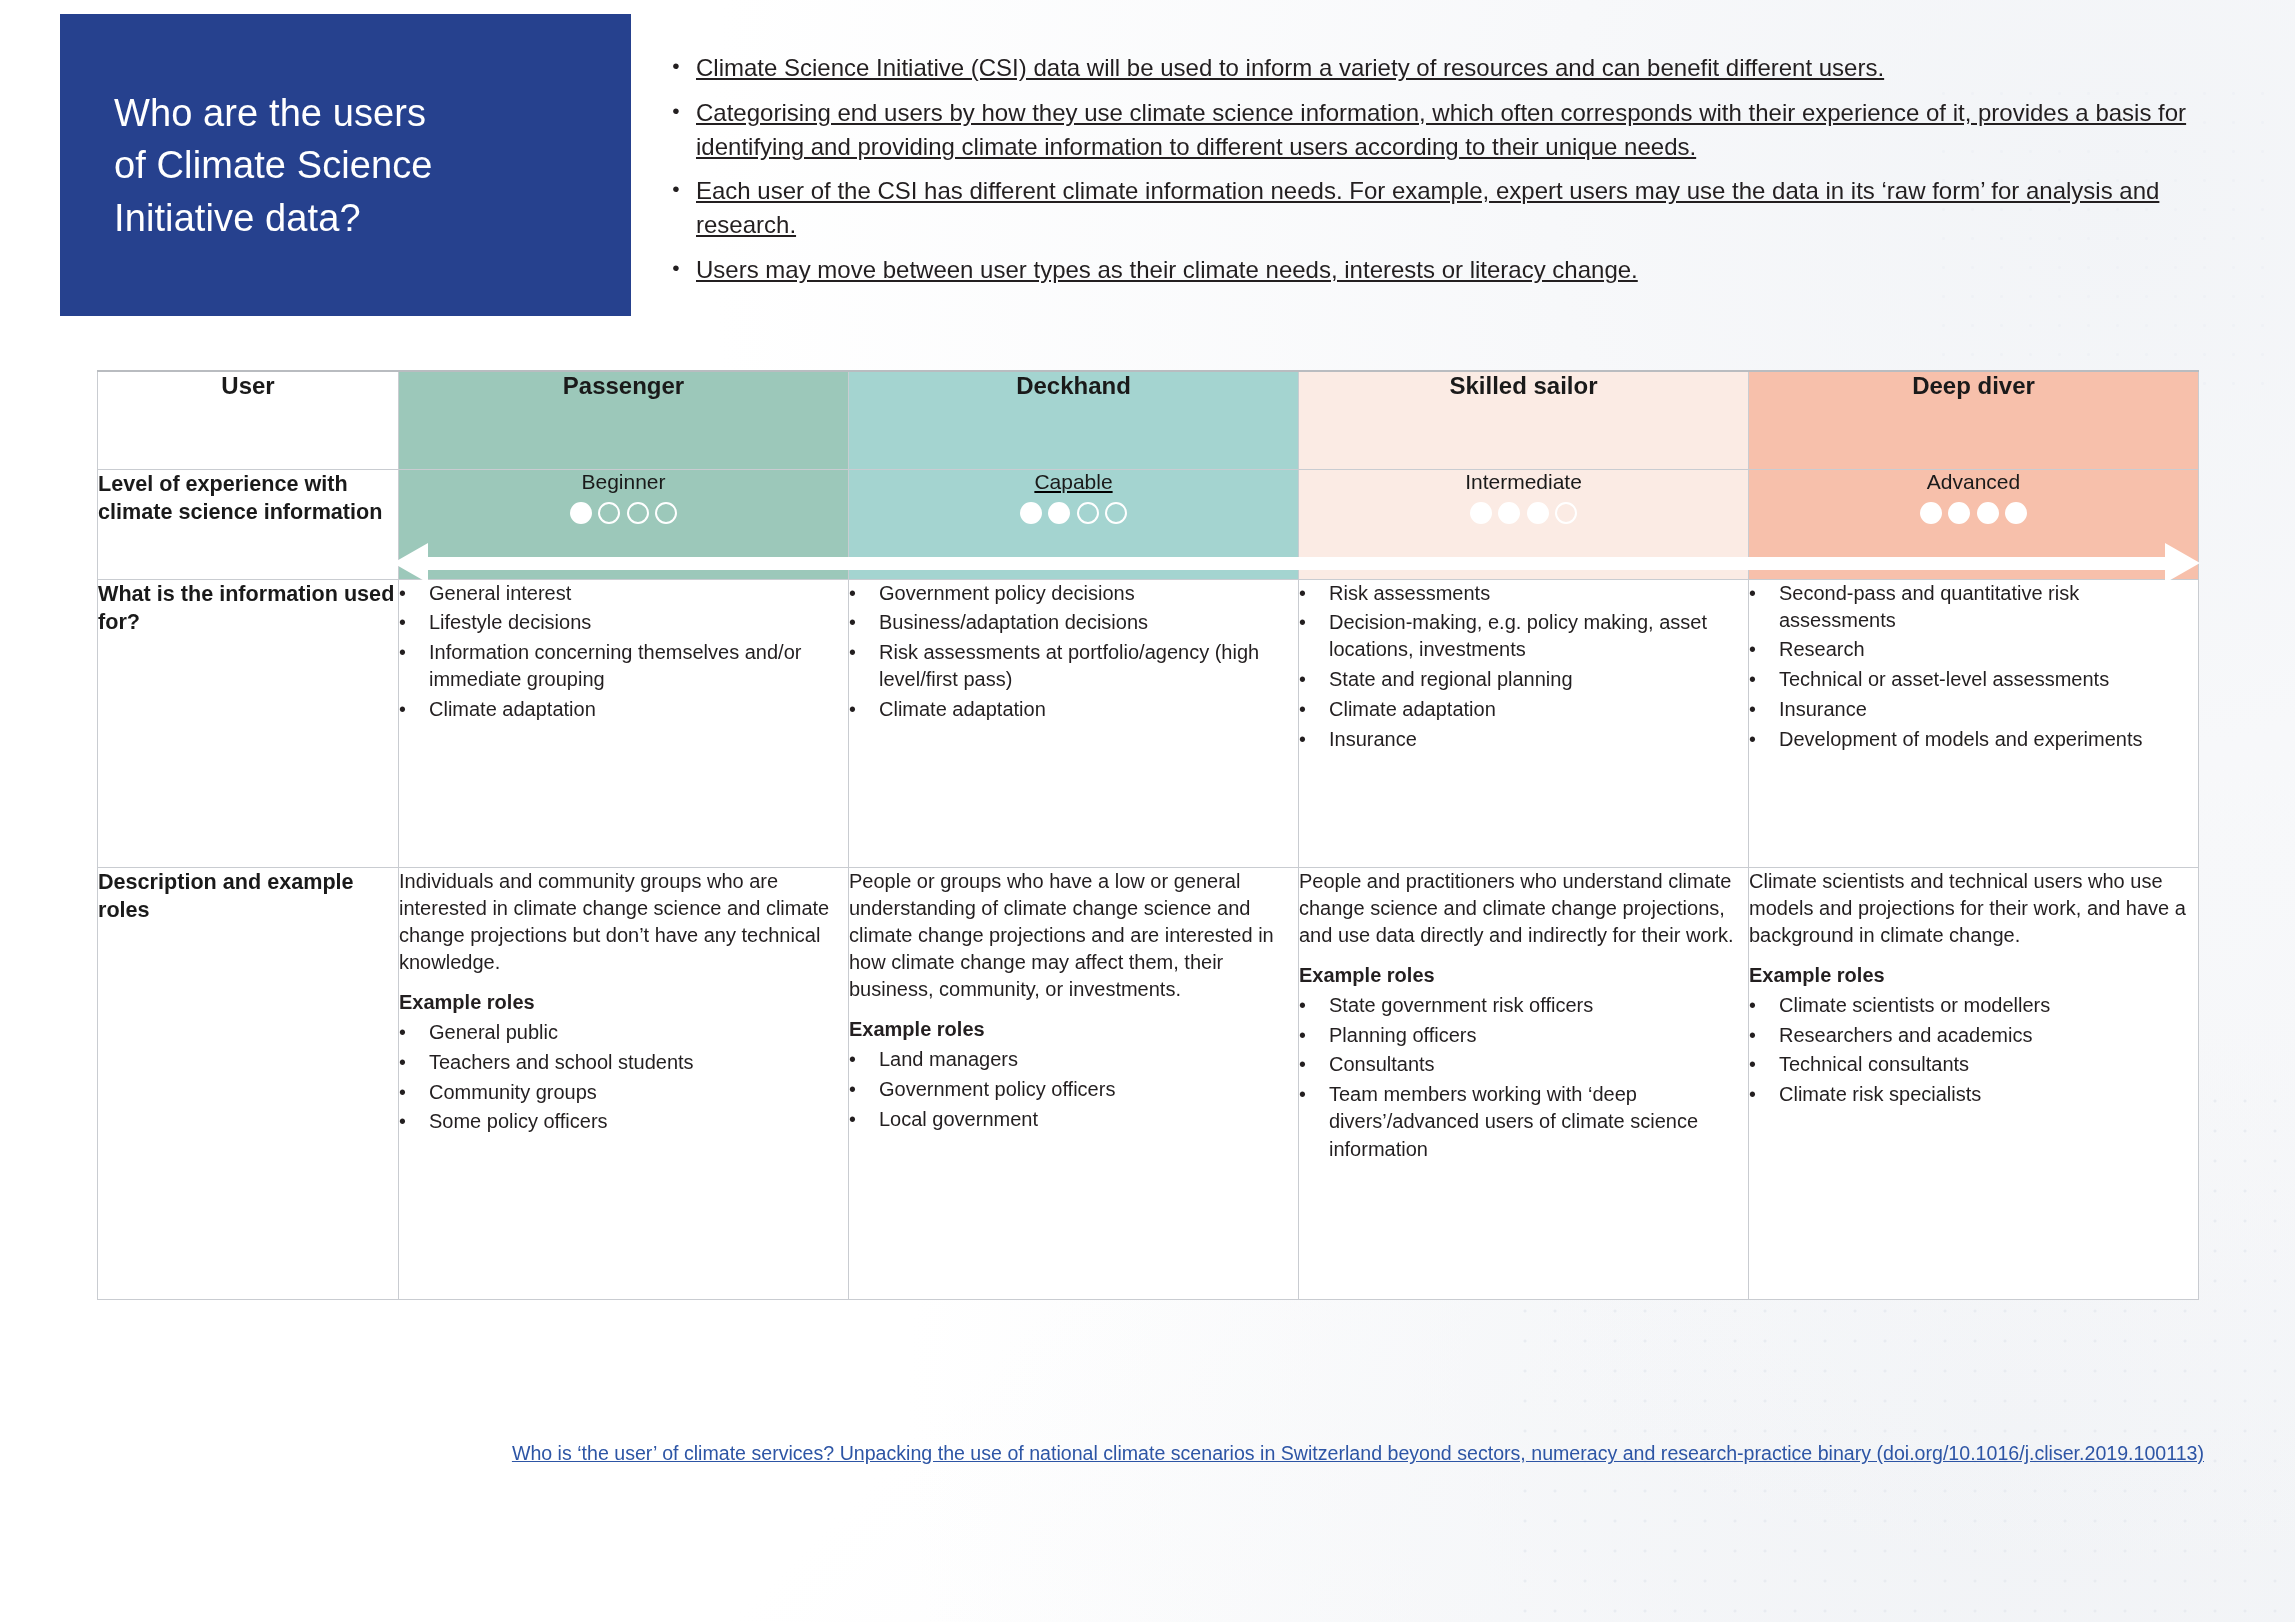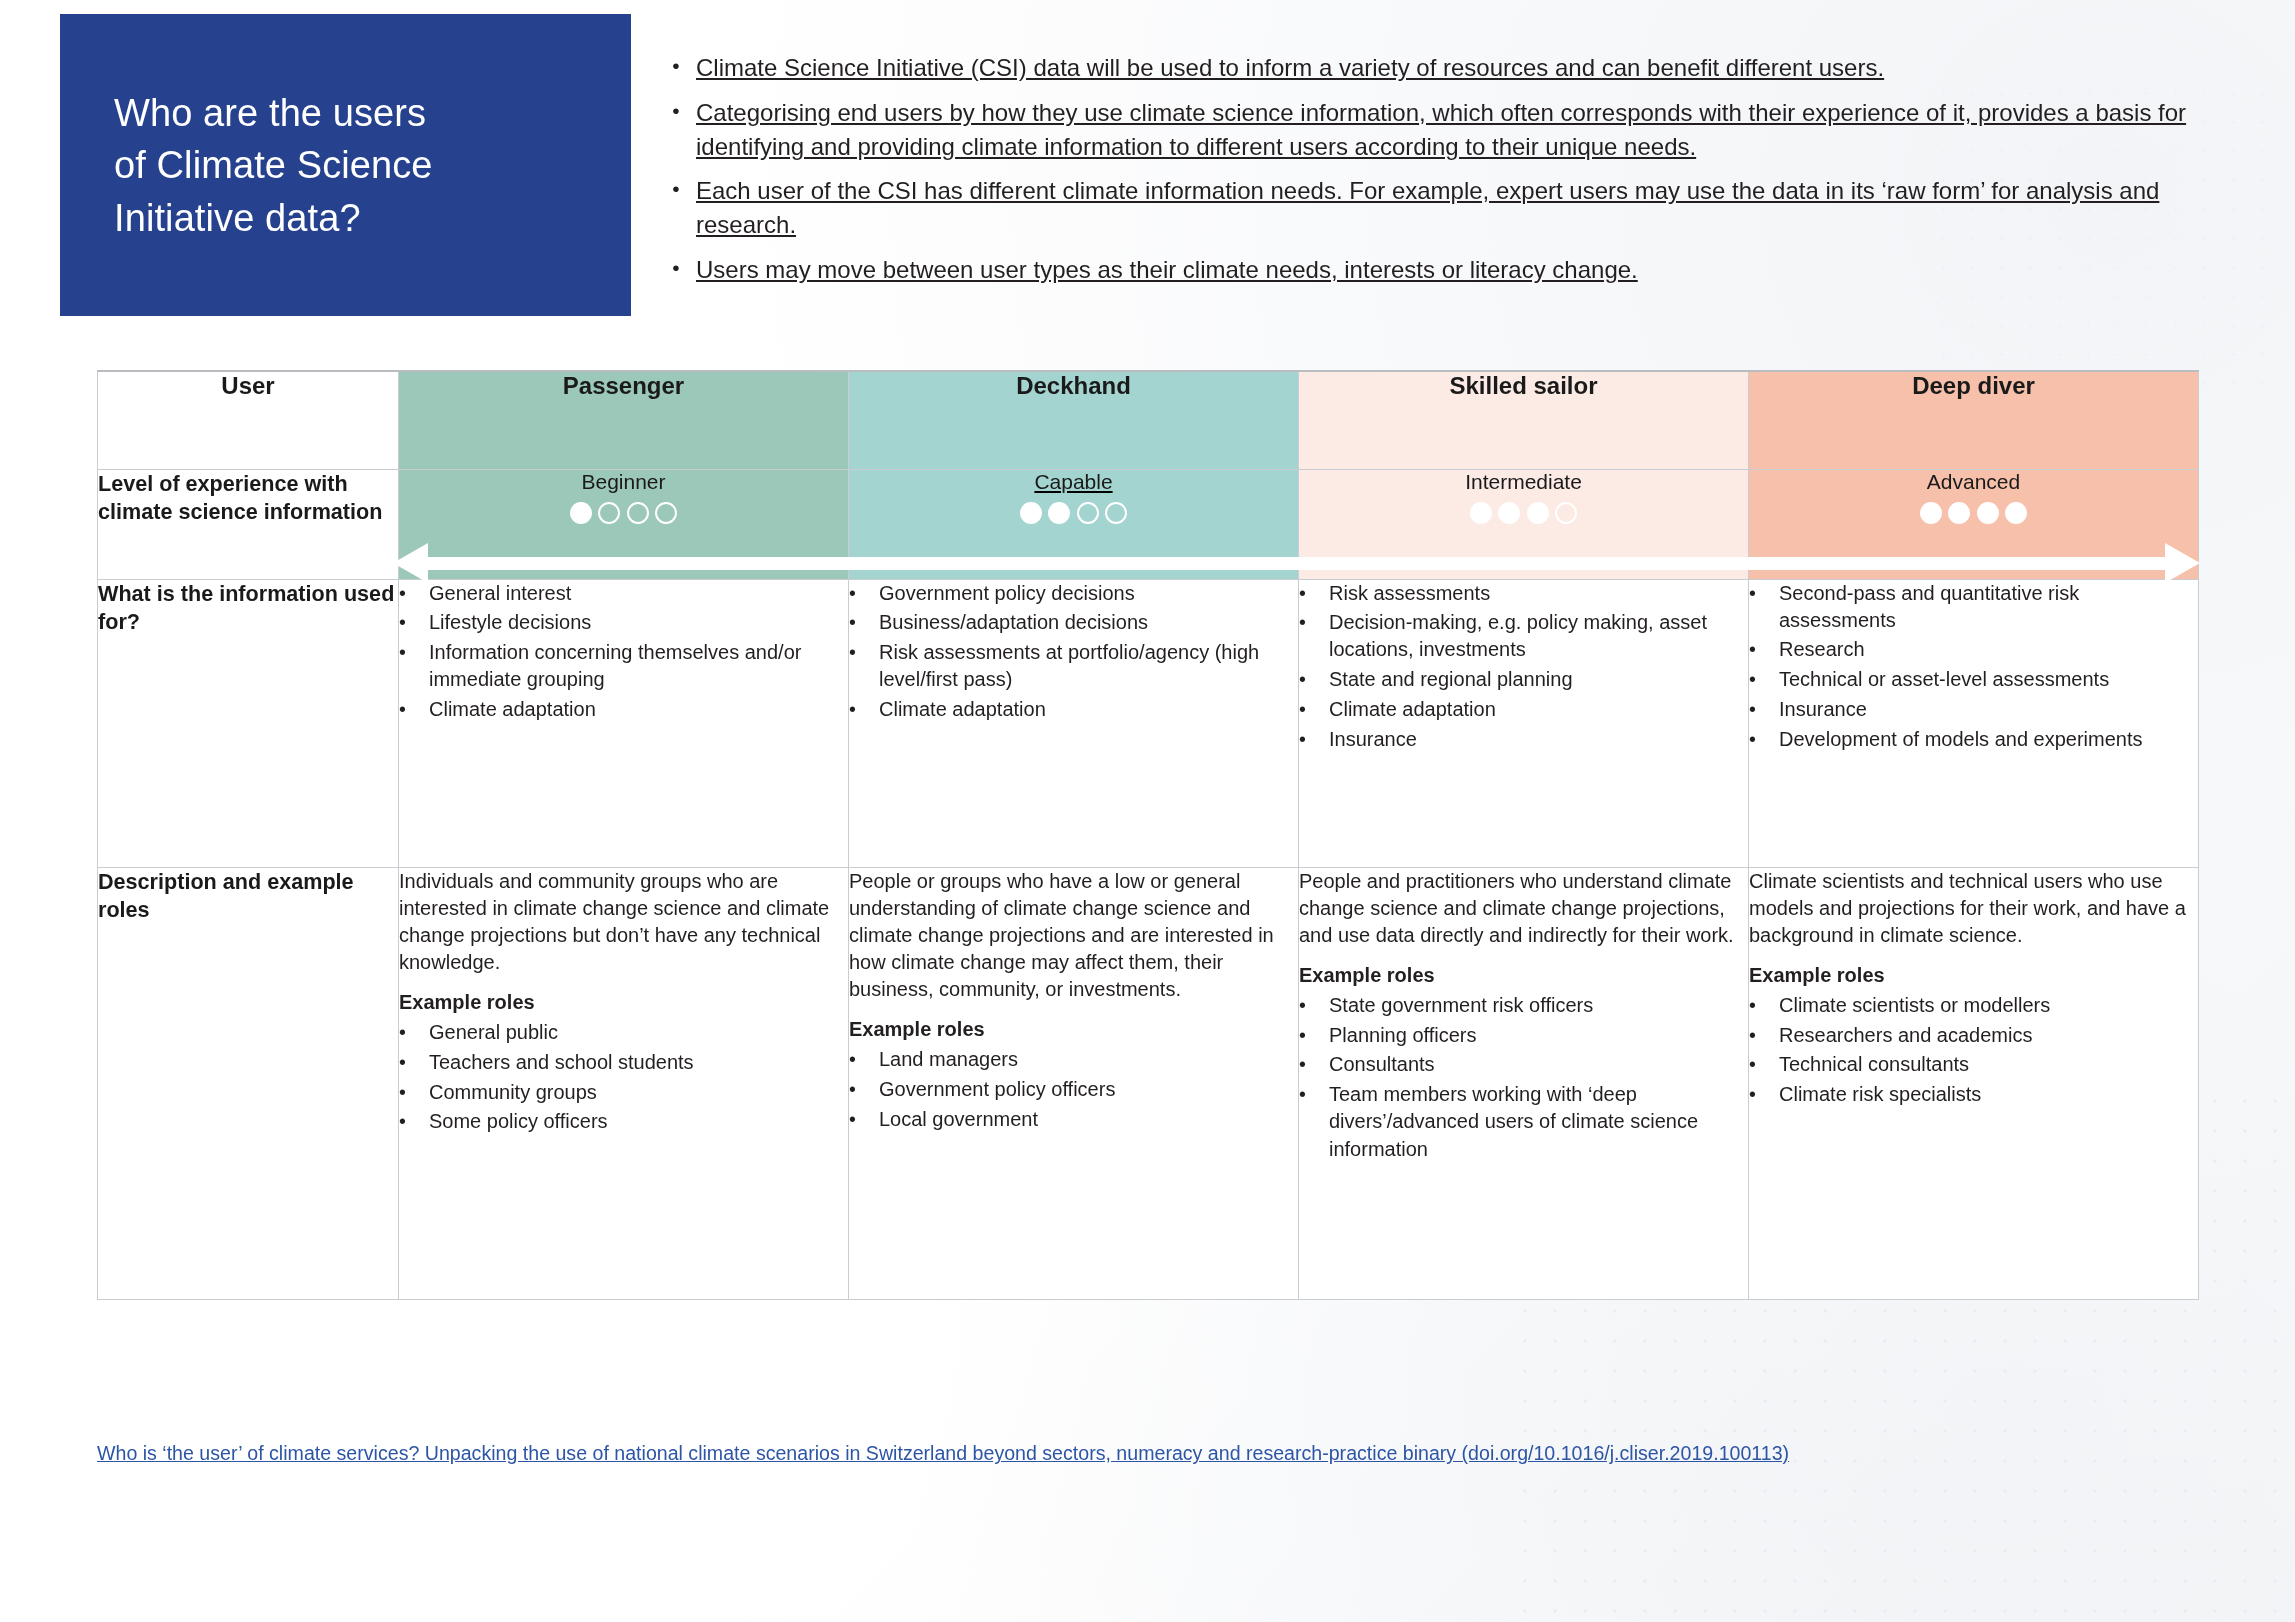--- a/index.html
+++ b/index.html
@@ -220,20 +220,21 @@
   }
   .ref b { font-weight: 700; }
   .ref-link {
     display: block;
     margin-top: 14.4px;
     color: #2d55a5;
     text-decoration: underline;
     font-size: 19.6px;
     line-height: 1.5;
     max-width: 2107px;
+    text-align: right;
   }
 </style>
 </head>
 <body>
 
 <div class="page">
 
   <div class="dots"></div>
   <div class="dots2"></div>
 
@@ -470,21 +471,21 @@
                 <span class="bu">•</span>
                 <span class="bt">Consultants</span>
               </li>
               <li>
                 <span class="bu">•</span>
                 <span class="bt">Team members working with ‘deep divers’/advanced users of climate science information</span>
               </li>
             </ul>
           </td>
         <td class="cell desc-cell">
-            <div class="para">Climate scientists and technical users who use models and projections for their work, and have a background in climate science.</div>
+            <div class="para">Climate scientists and technical users who use models and projections for their work, and have a background in climate change.</div>
             <div class="sub-h">Example roles</div>
             <ul class="b">
               <li>
                 <span class="bu">•</span>
                 <span class="bt">Climate scientists or modellers</span>
               </li>
               <li>
                 <span class="bu">•</span>
                 <span class="bt">Researchers and academics</span>
               </li>

